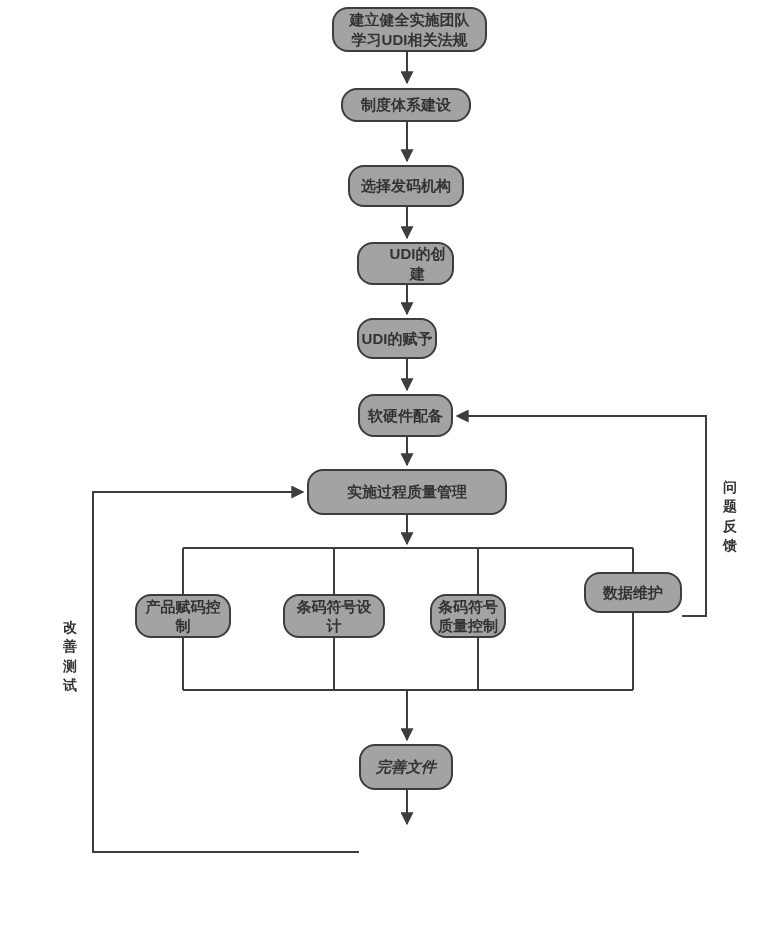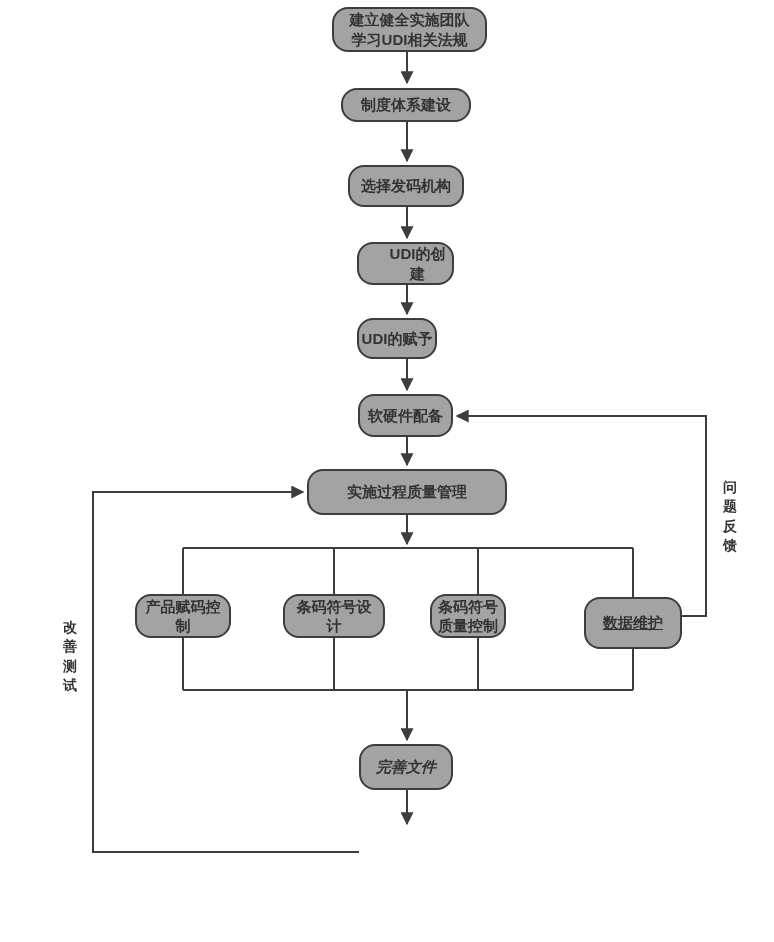--- a/index.html
+++ b/index.html
@@ -101,21 +101,21 @@
 
   <div class="node" style="left:135px; top:594px; width:96px; height:44px;">产品赋码控
 制</div>
 
   <div class="node" style="left:283px; top:594px; width:102px; height:44px;">条码符号设
 计</div>
 
   <div class="node" style="left:430px; top:594px; width:76px; height:44px;">条码符号
 质量控制</div>
 
-  <div class="node" style="left:584px; top:597px; width:98px; height:52px;text-decoration:underline;">数据维护</div>
+  <div class="node" style="left:584px; top:572px; width:98px; height:41px;">数据维护</div>
 
   <div class="node" style="left:359px; top:744px; width:94px; height:46px;font-style:italic;">完善文件</div>
 
 
   <div class="vlabel" style="left:62px; top:618px;">改善测试</div>
 
   <div class="vlabel" style="left:722px; top:478px;">问题反馈</div>
 
 </div>
 

